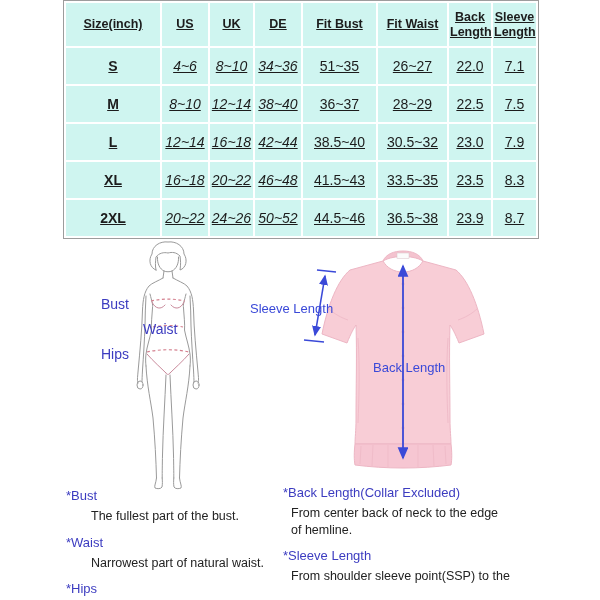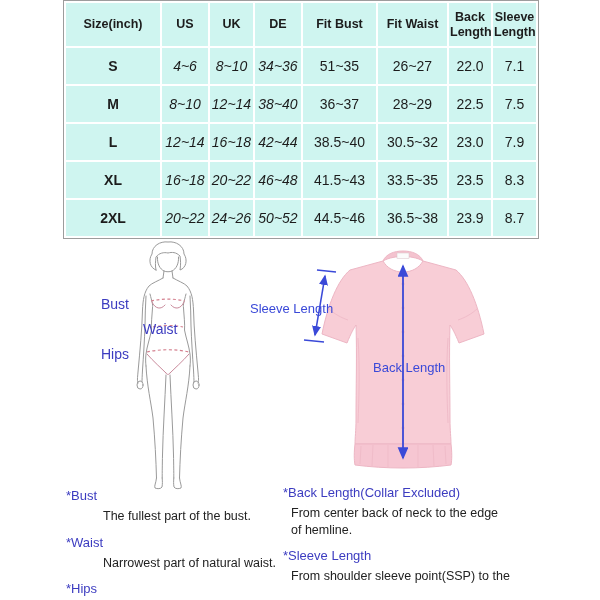--- a/index.html
+++ b/index.html
@@ -9,20 +9,21 @@
     overflow:hidden;
   }
   
   .table-wrap{
     position:absolute;left:63px;top:0;
     border:1px solid var(--table-outline,#9c9c9c);
   }
   table.size-table{
     border-collapse:collapse;table-layout:fixed;width:472px;
     background:var(--table-bg,#cff5f0);
+    text-decoration:underline;
   }
   .size-table th,.size-table td{
     border:2px solid #ffffff;text-align:center;vertical-align:middle;
     padding:1px;overflow:visible;
   }
   .size-table th{font-size:12.5px;font-weight:bold;line-height:1.15;}
   .size-table tr.hdr{height:45px;}
   .size-table tr.row{height:38px;}
   .size-table td{font-size:14px;}
   .size-table td.size-col{font-weight:bold;}
@@ -45,21 +46,21 @@
   
   .defs{position:absolute;line-height:1.32;}
   .defs-left{left:66px;top:487px;width:215px;}
   .defs-right{left:283px;top:484px;width:245px;}
   .def-title{
     color:var(--accent,#3c3cc0);font-size:13px;margin:0 0 4px 0;
   }
   .def-desc{
     color:#222;font-size:12.5px;margin:0 0 9px 0;
   }
-  .defs-left .def-desc{margin-left:37px;}
+  .defs-left .def-desc{margin-left:25px;}
   .defs-right .def-desc{margin-left:8px;}
 </style>
 </head>
 <body>
 
 <div class="table-wrap">
   <table class="size-table">
     <colgroup>
       <col style="width:96px">
         <col style="width:48px">

